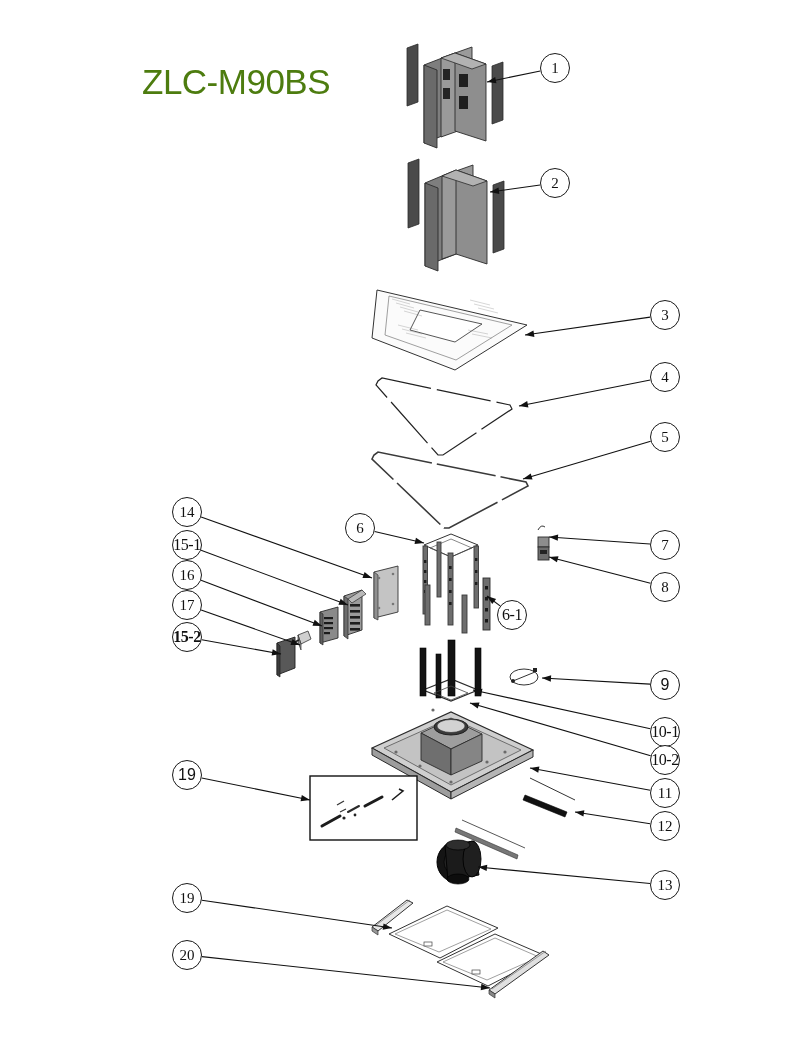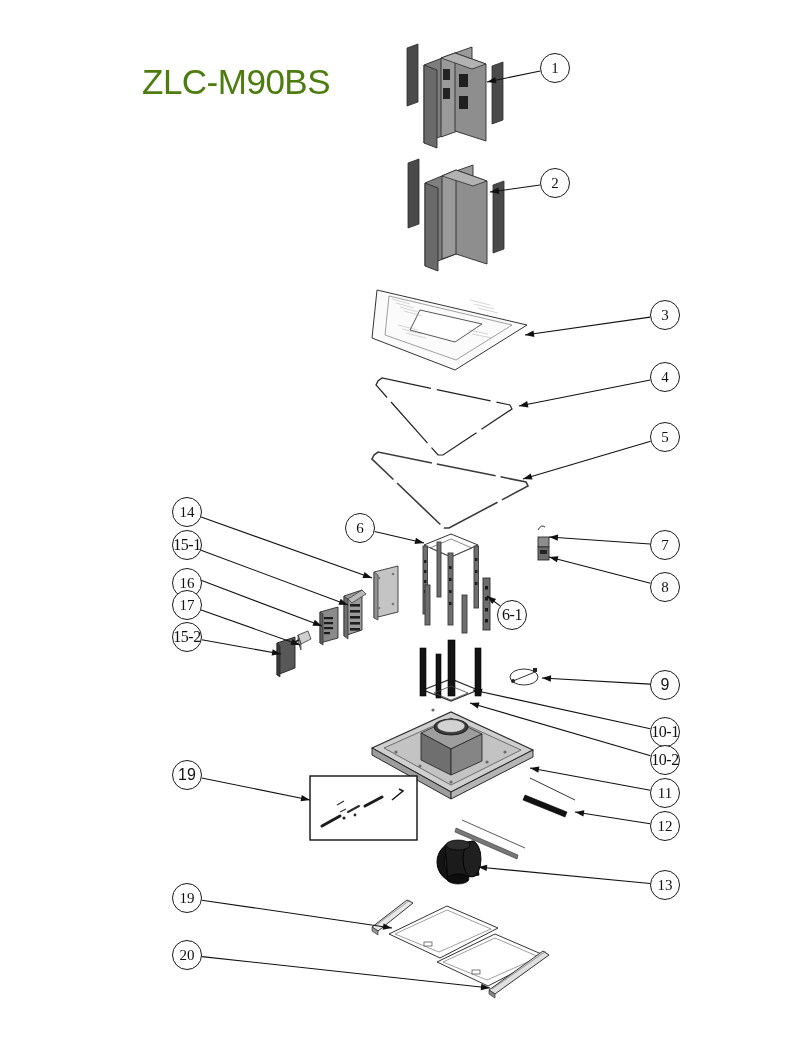--- a/index.html
+++ b/index.html
@@ -342,20 +342,20 @@
       <div class="callout" style="left: 650px; top: 530px;">7</div>
       <div class="callout" style="left: 650px; top: 572px;">8</div>
       <div class="callout bold" style="left: 650px; top: 670px;">9</div>
       <div class="callout small" style="left: 650px; top: 717px;">10-1</div>
       <div class="callout small" style="left: 650px; top: 745px;">10-2</div>
       <div class="callout" style="left: 650px; top: 778px;">11</div>
       <div class="callout" style="left: 650px; top: 811px;">12</div>
       <div class="callout" style="left: 650px; top: 870px;">13</div>
       <div class="callout" style="left: 172px; top: 497px;">14</div>
       <div class="callout small" style="left: 172px; top: 530px;">15-1</div>
-      <div class="callout" style="left: 172px; top: 560px; margin-top: 8px;">16</div>
+      <div class="callout" style="left: 172px; top: 560px;">16</div>
       <div class="callout" style="left: 172px; top: 590px;">17</div>
-      <div class="callout small" style="left: 172px; top: 622px;">15-2</div>
+      <div class="callout small" style="left: 172px; top: 622px; font-weight: bold;">15-2</div>
       <div class="callout bold" style="left: 172px; top: 760px;">19</div>
       <div class="callout" style="left: 172px; top: 883px; text-align: center;">19</div>
       <div class="callout" style="left: 172px; top: 940px;">20</div>
     </div>
 </div>
 
 </body></html>

